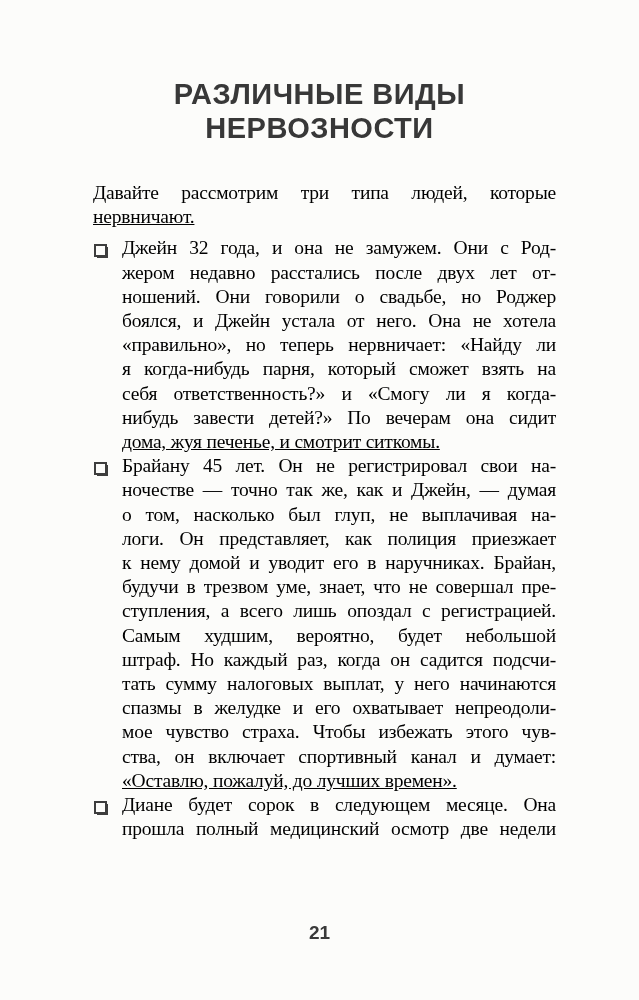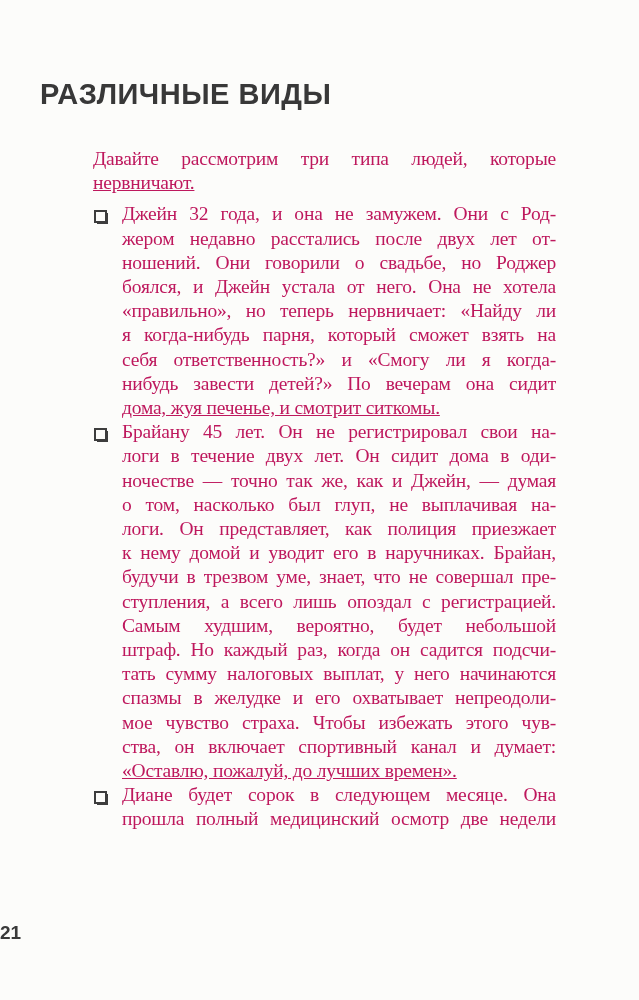--- a/index.html
+++ b/index.html
@@ -9,36 +9,36 @@
     position: relative;
     width: 639px;
     height: 1000px;
     margin: 0 auto;
     background: #fcfcfa;
     overflow: hidden;
   }
 
   .title {
     margin: 77px 40px 0 40px;
-    text-align: left;
+    text-align: center;
     font-family: "Liberation Sans", sans-serif;
     font-weight: bold;
     font-size: 29px;
     line-height: 34px;
     letter-spacing: 0.5px;
     color: #383838;
   }
 
   .body-col {
     margin: 36px 83px 0 93px;
     font-family: "Liberation Serif", serif;
     font-size: 19.5px;
     line-height: 24.2px;
     letter-spacing: -0.2px;
-    color: #be185d;
+    color: #000000;
   }
 
   .line {
     text-align: justify;
     text-align-last: justify;
     white-space: nowrap;
     overflow: visible;
   }
   .line.last {
     text-align-last: left;
@@ -61,33 +61,35 @@
     border: 2px solid #3d3d3d;
     box-shadow: 2px 2px 0 -1px #3d3d3d;
     background: transparent;
   }
 
   .page-number {
     position: absolute;
     top: 922px;
     left: 0;
     width: 100%;
+    text-align: center;
     font-family: "Liberation Sans", sans-serif;
     font-weight: bold;
     font-size: 19px;
     color: #3a3a3a;
   }
 </style>
 </head>
 <body>
 
 <div class="page">
 
   <h1 class="title">
     <span>РАЗЛИЧНЫЕ ВИДЫ</span><br>
+    <span>НЕРВОЗНОСТИ</span>
   </h1>
 
   <div class="body-col">
     <div class="intro">
         <div class="line">Давайте рассмотрим три типа людей, которые</div>
         <div class="line last">нервничают.</div>
       </div>
     <div class="bullet-list" id="bullet-list">
         <div class="bullet-item">
           <span class="marker"></span>
@@ -100,21 +102,20 @@
             <div class="line">я когда-нибудь парня, который сможет взять на</div>
             <div class="line">себя ответственность?» и «Смогу ли я когда-</div>
             <div class="line">нибудь завести детей?» По вечерам она сидит</div>
             <div class="line last">дома, жуя печенье, и смотрит ситкомы.</div>
           </div>
         </div>
         <div class="bullet-item">
           <span class="marker"></span>
           <div>
             <div class="line">Брайану 45 лет. Он не регистрировал свои на-</div>
-            <div class="line">логи в течение двух лет. Он сидит дома в оди-</div>
             <div class="line">ночестве — точно так же, как и Джейн, — думая</div>
             <div class="line">о том, насколько был глуп, не выплачивая на-</div>
             <div class="line">логи. Он представляет, как полиция приезжает</div>
             <div class="line">к нему домой и уводит его в наручниках. Брайан,</div>
             <div class="line">будучи в трезвом уме, знает, что не совершал пре-</div>
             <div class="line">ступления, а всего лишь опоздал с регистрацией.</div>
             <div class="line">Самым худшим, вероятно, будет небольшой</div>
             <div class="line">штраф. Но каждый раз, когда он садится подсчи-</div>
             <div class="line">тать сумму налоговых выплат, у него начинаются</div>
             <div class="line">спазмы в желудке и его охватывает непреодоли-</div>

